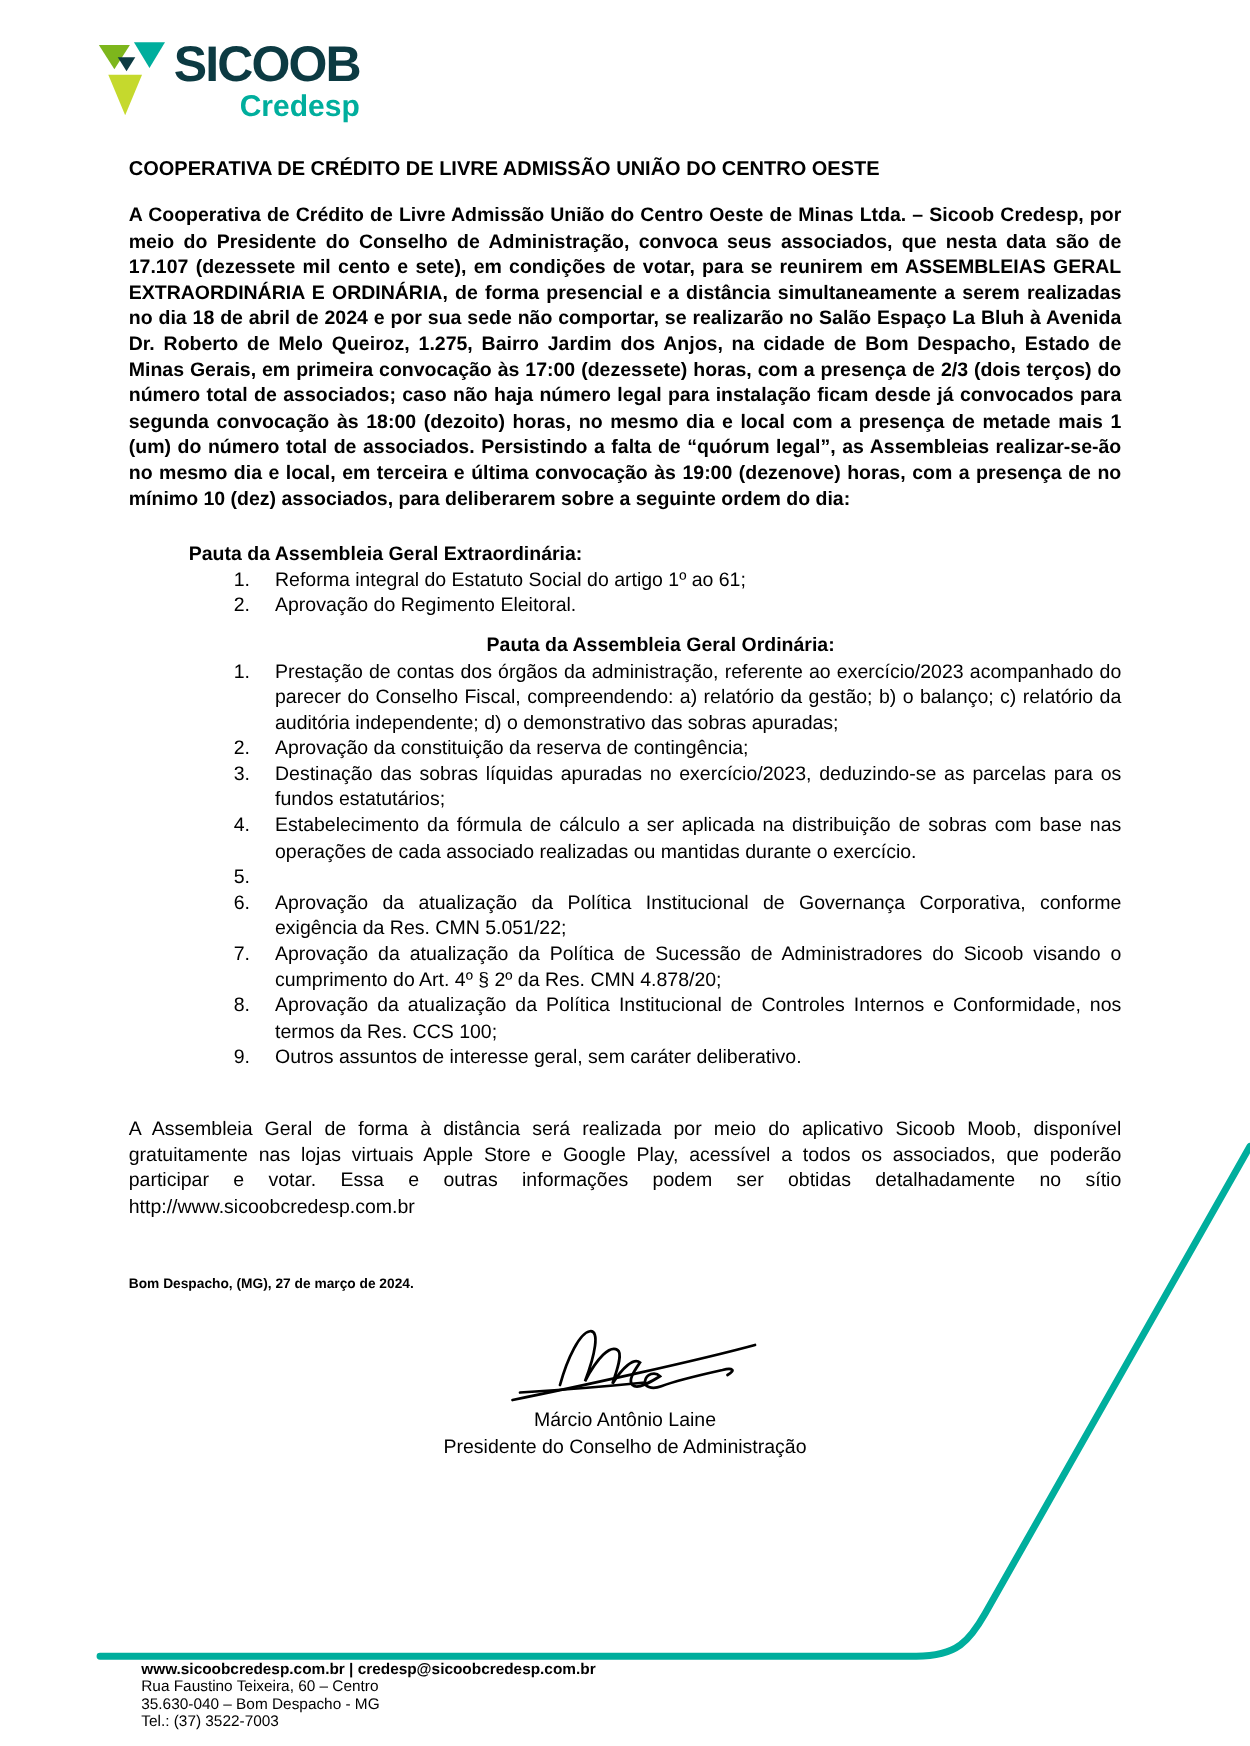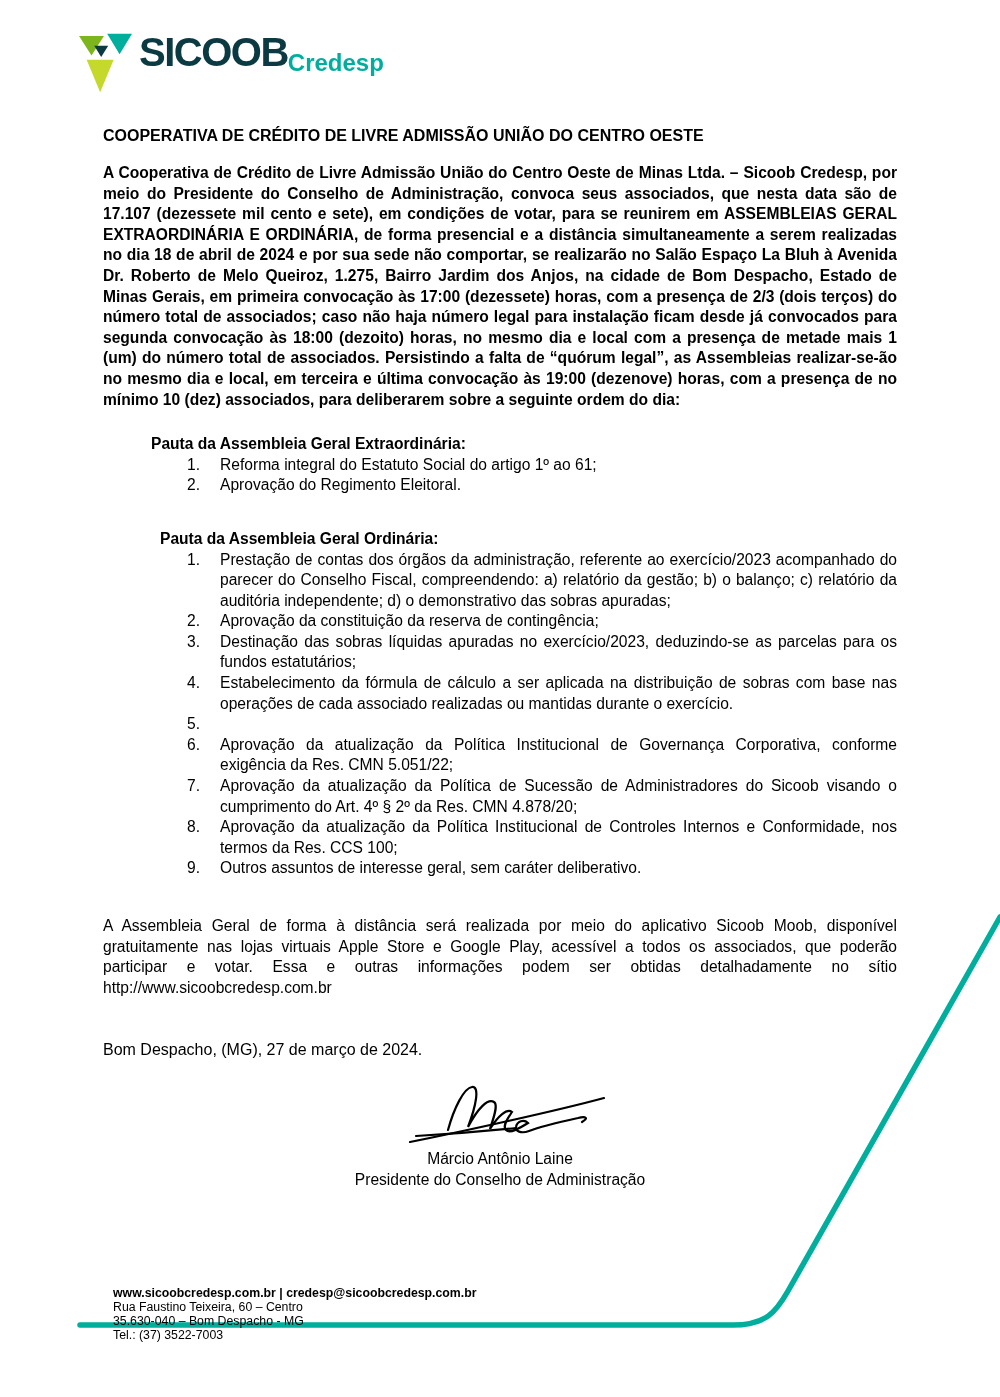--- a/index.html
+++ b/index.html
@@ -16,57 +16,57 @@
     position: absolute; left: 0; top: 0;
     width: 1000px; height: 1397px;
     pointer-events: none;
   }
   
   .logo-row {
     position: absolute; top: 32px; left: 78px;
     display: flex; align-items: flex-start;
   }
   .logo-icon-svg { width: 54px; height: 62px; margin-right: 7px; }
-  .wordmark { display: flex; }
+  .wordmark { display: flex; flex-direction: column; }
   .brand {
     font-size: 40px; font-weight: 700; letter-spacing: -1.5px;
     color: #0c3a42; line-height: 40px;
   }
   .subbrand {
     font-size: 24px; font-weight: 700; color: #00AE9D;
-    text-align: left; line-height: 25px; margin-top: 18px;
+    text-align: right; line-height: 25px; margin-top: 1px;
   }
   
   .content {
     position: absolute; top: 0; left: 103px; width: 794px;
   }
   .title { font-weight: 700; font-size: 16px; line-height: 21px; }
   .title-org { margin-top: 125px; }
   .title-edital { margin-top: 22px; }
   .para { text-align: justify; font-size: 15.6px; line-height: 20.6px; }
   .para-opening { margin-top: 17px; font-weight: bold; }
   .pauta-head {
     font-weight: 700; font-size: 15.6px; line-height: 20.6px;
     margin-left: 57px;
   }
   .pauta-head-1 { margin-top: 24px; margin-left: 48px; }
-  .pauta-head-2 { margin-top: 33px; }
+  .pauta-head-2 { margin-top: 11px; text-align: center; }
   .li { display: flex; font-size: 15.6px; line-height: 20.6px; }
   .li .num { flex: 0 0 33px; margin-left: 84px; }
   .li .txt { flex: 1; text-align: justify; }
   .para-closing { margin-top: 37px; }
-  .dateline { margin-top: 41px; font-weight: 400; font-size: 16px; line-height: 21px; }
+  .dateline { margin-top: 41px; font-weight: 700; font-size: 11px; line-height: 21px; }
   .sig-block { margin-top: 20px; text-align: center; }
   .sig-svg { display: block; margin: 0 auto; }
   .sig-name, .sig-role {
     font-weight: 400; font-size: 15.6px; line-height: 21px; text-align: center;
   }
   
   .footer-text {
-    position: absolute; left: 113px; top: 1287px;
+    position: absolute; left: 113px; top: 1329px;
     font-size: 12.3px; line-height: 13.9px;
   }
   .footer-text .f-bold { font-weight: 700; }
 </style>
 </head>
 <body>
 
 <svg class="swoosh-svg" viewBox="0 0 1000 1397" aria-hidden="true">
   <path d="M 80 1325 L 733 1325 C 766 1325 776 1312 788 1291 L 1000 917" fill="none" stroke="#00AE9D" stroke-width="5.5" stroke-linecap="round"></path>
 </svg>

